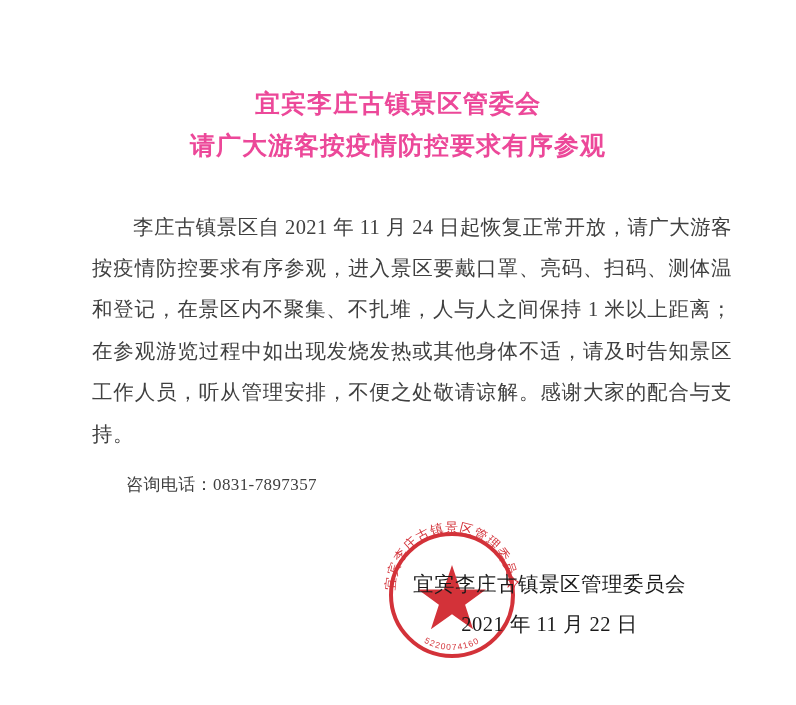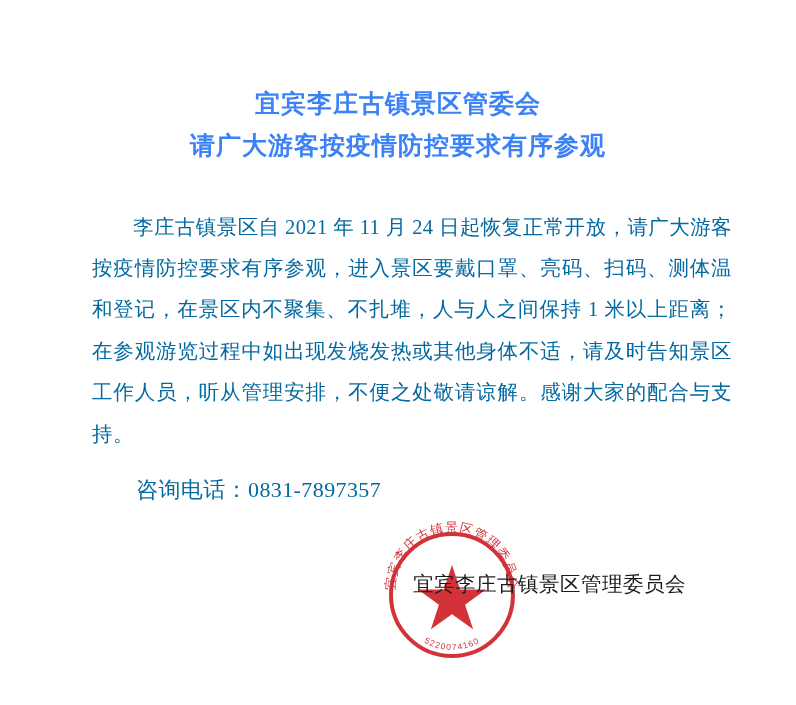--- a/index.html
+++ b/index.html
@@ -27,46 +27,46 @@
   .title-block {
     text-align: center;
     padding-top: 86px;
     line-height: 1.45;
   }
 
   .title-line {
     font-size: 25px;
     font-weight: bold;
     letter-spacing: 1px;
-    color: #3b82f6;
+    color: #ec4899;
   }
 
   .title-line.second {
     margin-top: 6px;
   }
 
   .body-block {
     margin-top: 42px;
     padding: 0 64px 0 92px;
     font-size: 20.5px;
     line-height: 2.02;
     text-align: justify;
-    color: #0369a1;
+    color: #404040;
     letter-spacing: 0.4px;
   }
 
   .body-paragraph {
     text-indent: 2em;
     margin: 0;
   }
 
   .contact-line {
     margin-top: 14px;
     text-indent: 2em;
-    font-size: 22px;
+    font-size: 17px;
     line-height: 1.9;
     letter-spacing: 0.4px;
   }
 
   .signature-block {
     position: absolute;
     right: 110px;
     top: 566px;
     text-align: center;
     font-size: 20.5px;
@@ -142,15 +142,16 @@
         <text class="seal-code">
           <textPath href="#sealBottomArc" startOffset="50%" text-anchor="middle">5220074160</textPath>
         </text>
       </g>
       <polygon fill="#d0232b" points="76,46 84.2,70.5 110,70.5 89.1,85.8 97.1,110.3 76,95.2 54.9,110.3 62.9,85.8 42,70.5 67.8,70.5"></polygon>
     </svg>
   </div>
 
   <div class="signature-block">
     <div class="sig-org">宜宾李庄古镇景区管理委员会</div>
+    <div class="sig-date">2021 年 11 月 22 日</div>
   </div>
 
 </div>
 
 </body></html>

